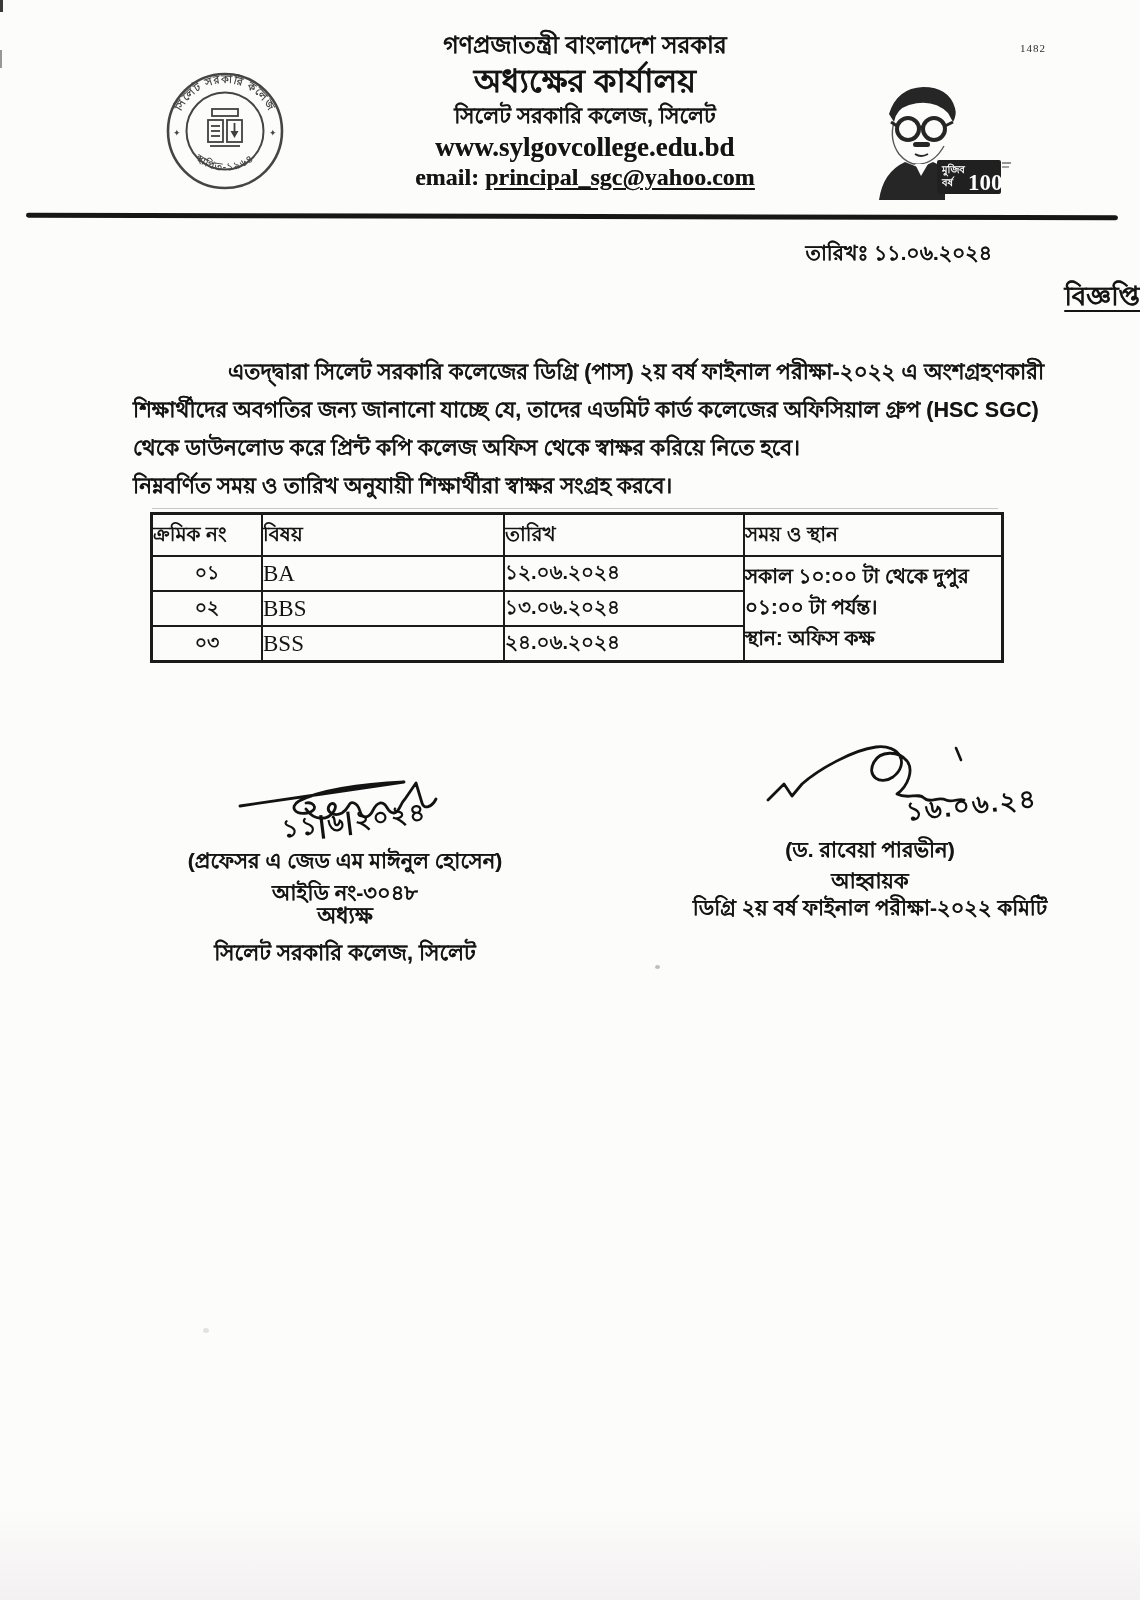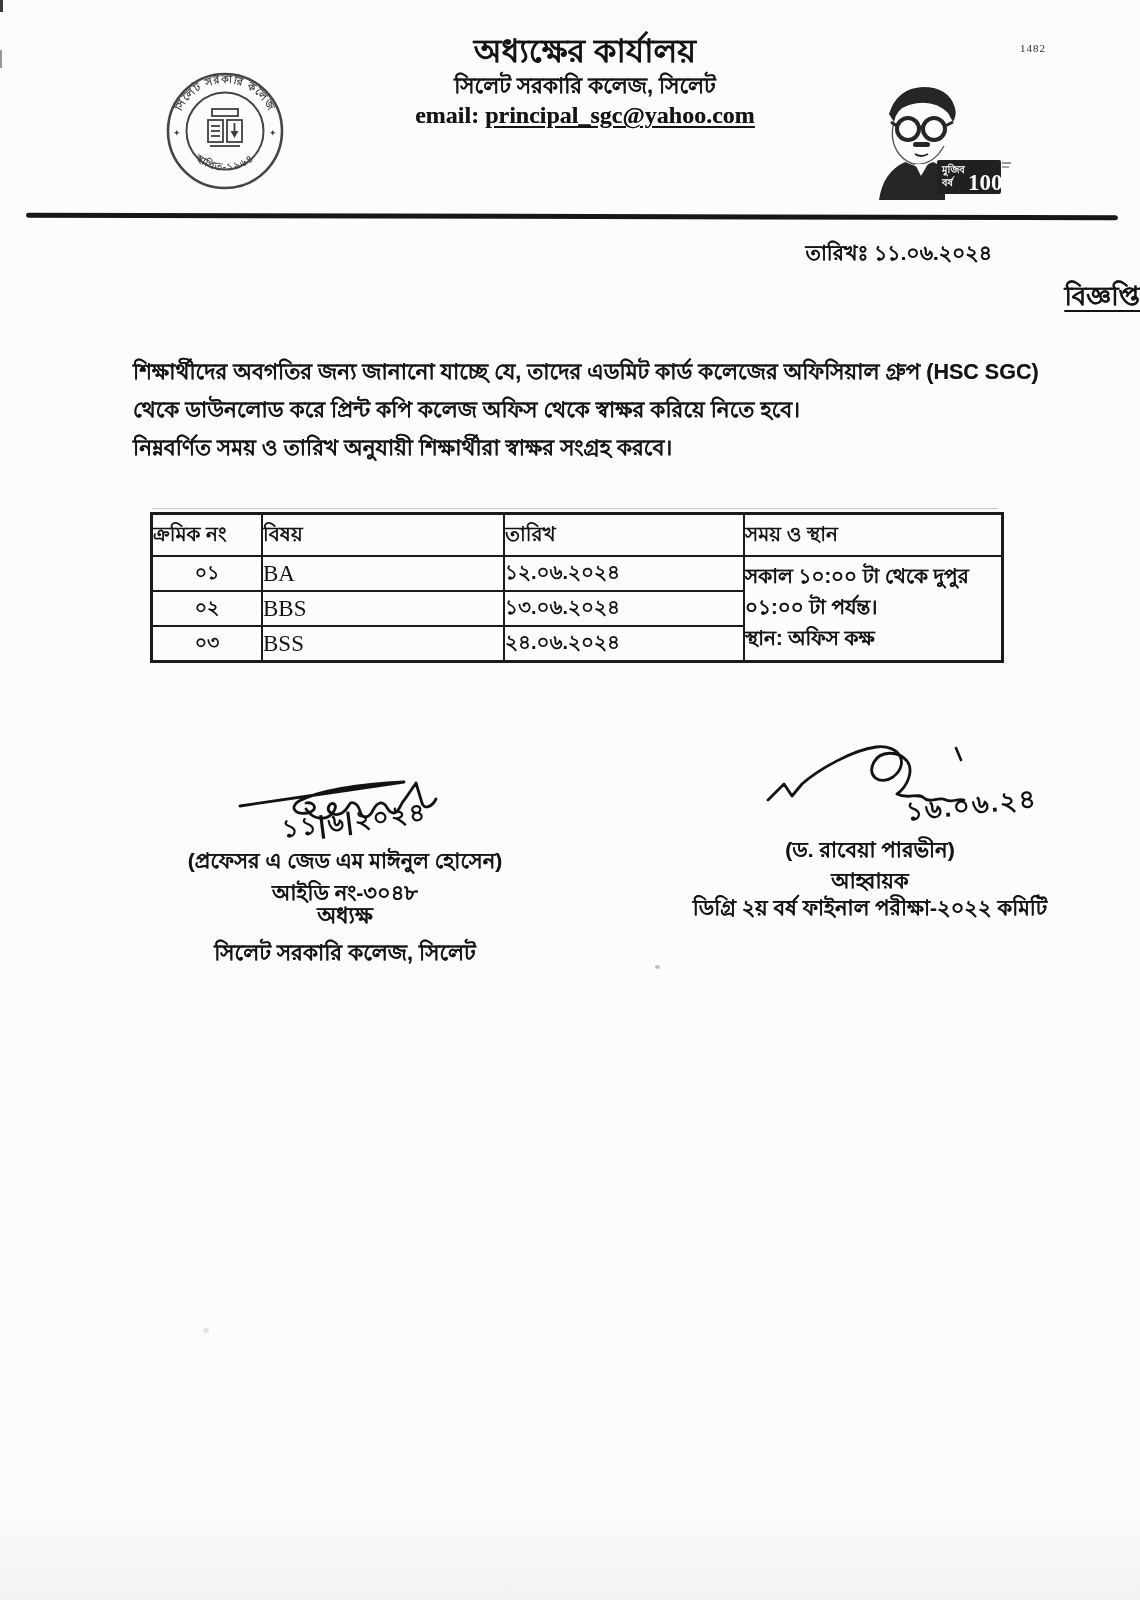--- a/index.html
+++ b/index.html
@@ -103,22 +103,24 @@
         <line x1="47" y1="61" x2="56" y2="61"></line>
         <line x1="47" y1="66" x2="56" y2="66"></line>
         <line x1="70.5" y1="53" x2="70.5" y2="63"></line>
         <path d="M66.5 61 L70.5 68 L74.5 61" fill="#262626" stroke="none"></path>
         <line x1="46" y1="76" x2="76" y2="76"></line>
       </g>
     </svg>
   </div>
 
   <div class="abs letterhead">
+    <div class="bn lh-govt inky">গণপ্রজাতন্ত্রী বাংলাদেশ সরকার</div>
     <div class="bn lh-office inky">অধ্যক্ষের কার্যালয়</div>
     <div class="bn lh-college inky">সিলেট সরকারি কলেজ, সিলেট</div>
+    <div class="serif lh-web inky">www.sylgovcollege.edu.bd</div>
     <div class="serif lh-email inky"><span>email: </span><span class="addr">principal_sgc@yahoo.com</span></div>
   </div>
 
   <div class="abs mujib-wrap">
     <svg width="152" height="120" viewBox="0 0 152 120">
       <path d="M28 34 Q 36 8 62 7 Q 88 7 94 28 Q 96 35 92 42 L 87 33 Q 72 18 48 25 Q 35 29 33 42 Z" fill="#141414"></path>
       <path d="M33 42 Q 28 60 38 74 Q 48 86 60 84 Q 74 82 83 66" fill="none" stroke="#4a4a4a" stroke-width="1.4"></path>
       <circle cx="47" cy="49" r="11" fill="none" stroke="#141414" stroke-width="4"></circle>
       <circle cx="73" cy="49" r="11" fill="none" stroke="#141414" stroke-width="4"></circle>
       <line x1="58" y1="47" x2="62" y2="47" stroke="#141414" stroke-width="3"></line>
@@ -137,20 +139,21 @@
     </svg>
   </div>
 
   <div class="abs rule"></div>
 
   <div class="abs bn issue-date inky">তারিখঃ ১১.০৬.২০২৪</div>
 
   <div class="abs bn notice-title"><span class="inky">বিজ্ঞপ্তি</span></div>
 
   <div class="abs bn notice-body">
+    <div class="notice-line first inky">এতদ্দ্বারা সিলেট সরকারি কলেজের ডিগ্রি (পাস) ২য় বর্ষ ফাইনাল পরীক্ষা-২০২২ এ অংশগ্রহণকারী</div>
     <div class="notice-line inky">শিক্ষার্থীদের অবগতির জন্য জানানো যাচ্ছে যে, তাদের এডমিট কার্ড কলেজের অফিসিয়াল গ্রুপ (HSC SGC)</div>
     <div class="notice-line inky">থেকে ডাউনলোড করে প্রিন্ট কপি কলেজ অফিস থেকে স্বাক্ষর করিয়ে নিতে হবে।</div>
     <div class="notice-line inky">নিম্নবর্ণিত সময় ও তারিখ অনুযায়ী শিক্ষার্থীরা স্বাক্ষর সংগ্রহ করবে।</div>
   </div>
 
   <div class="abs ghost-line"></div>
 
   <table class="schedule bn">
     <tbody>
         <tr>

